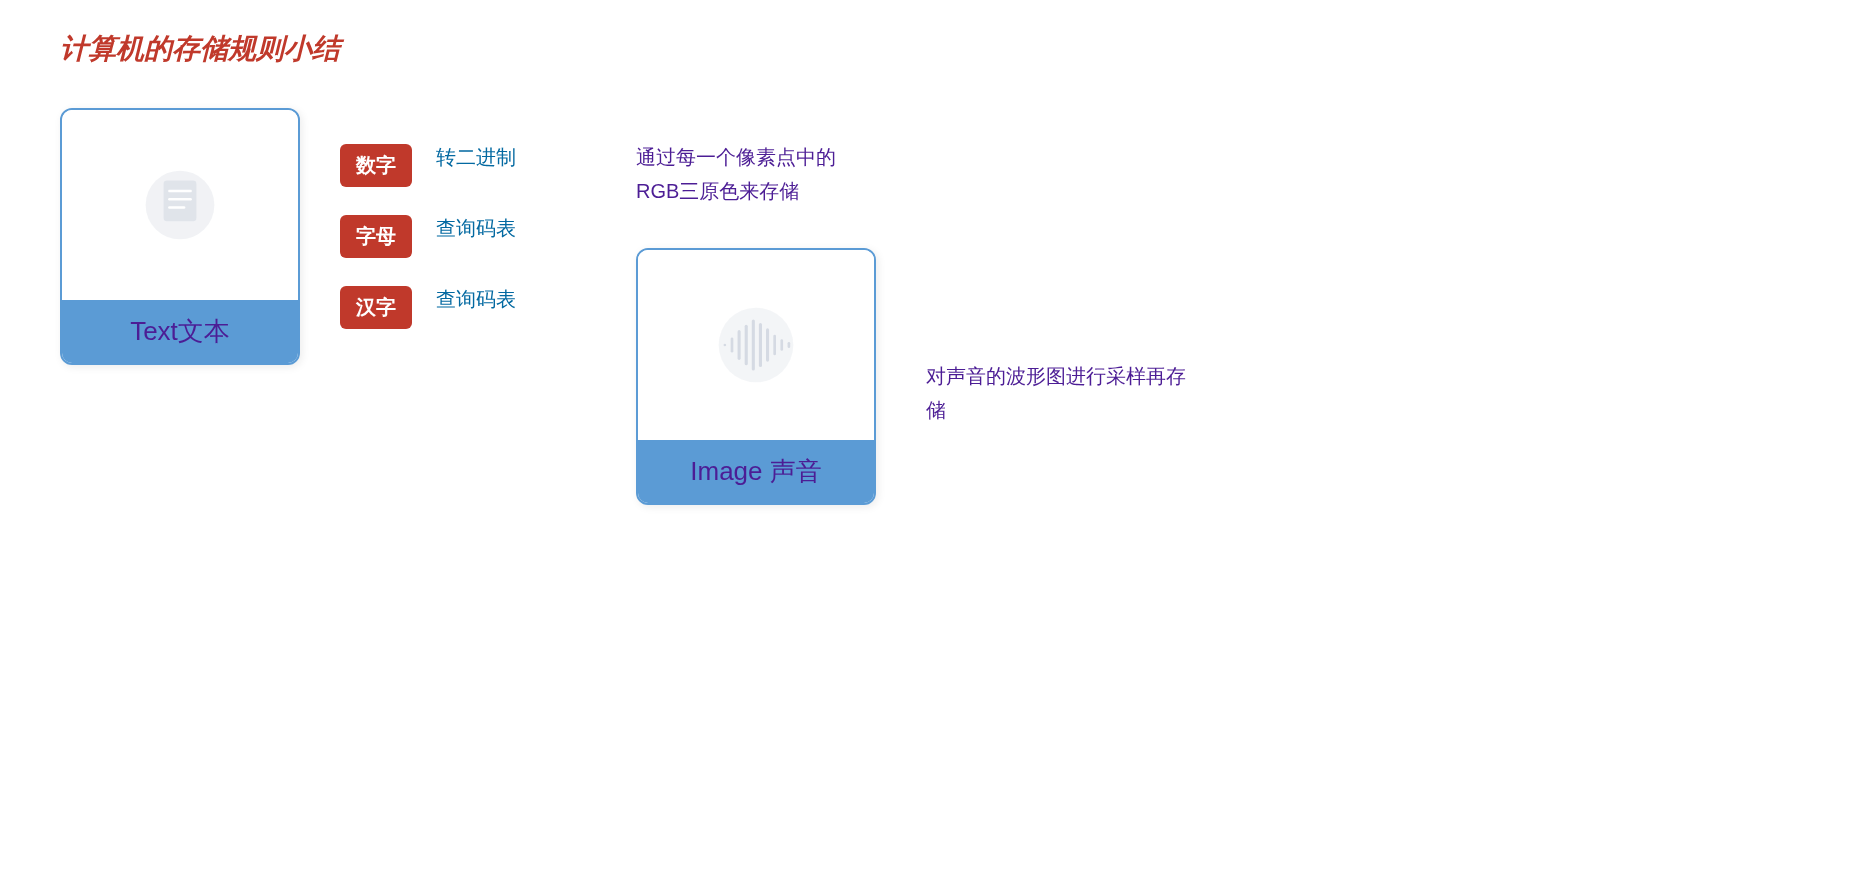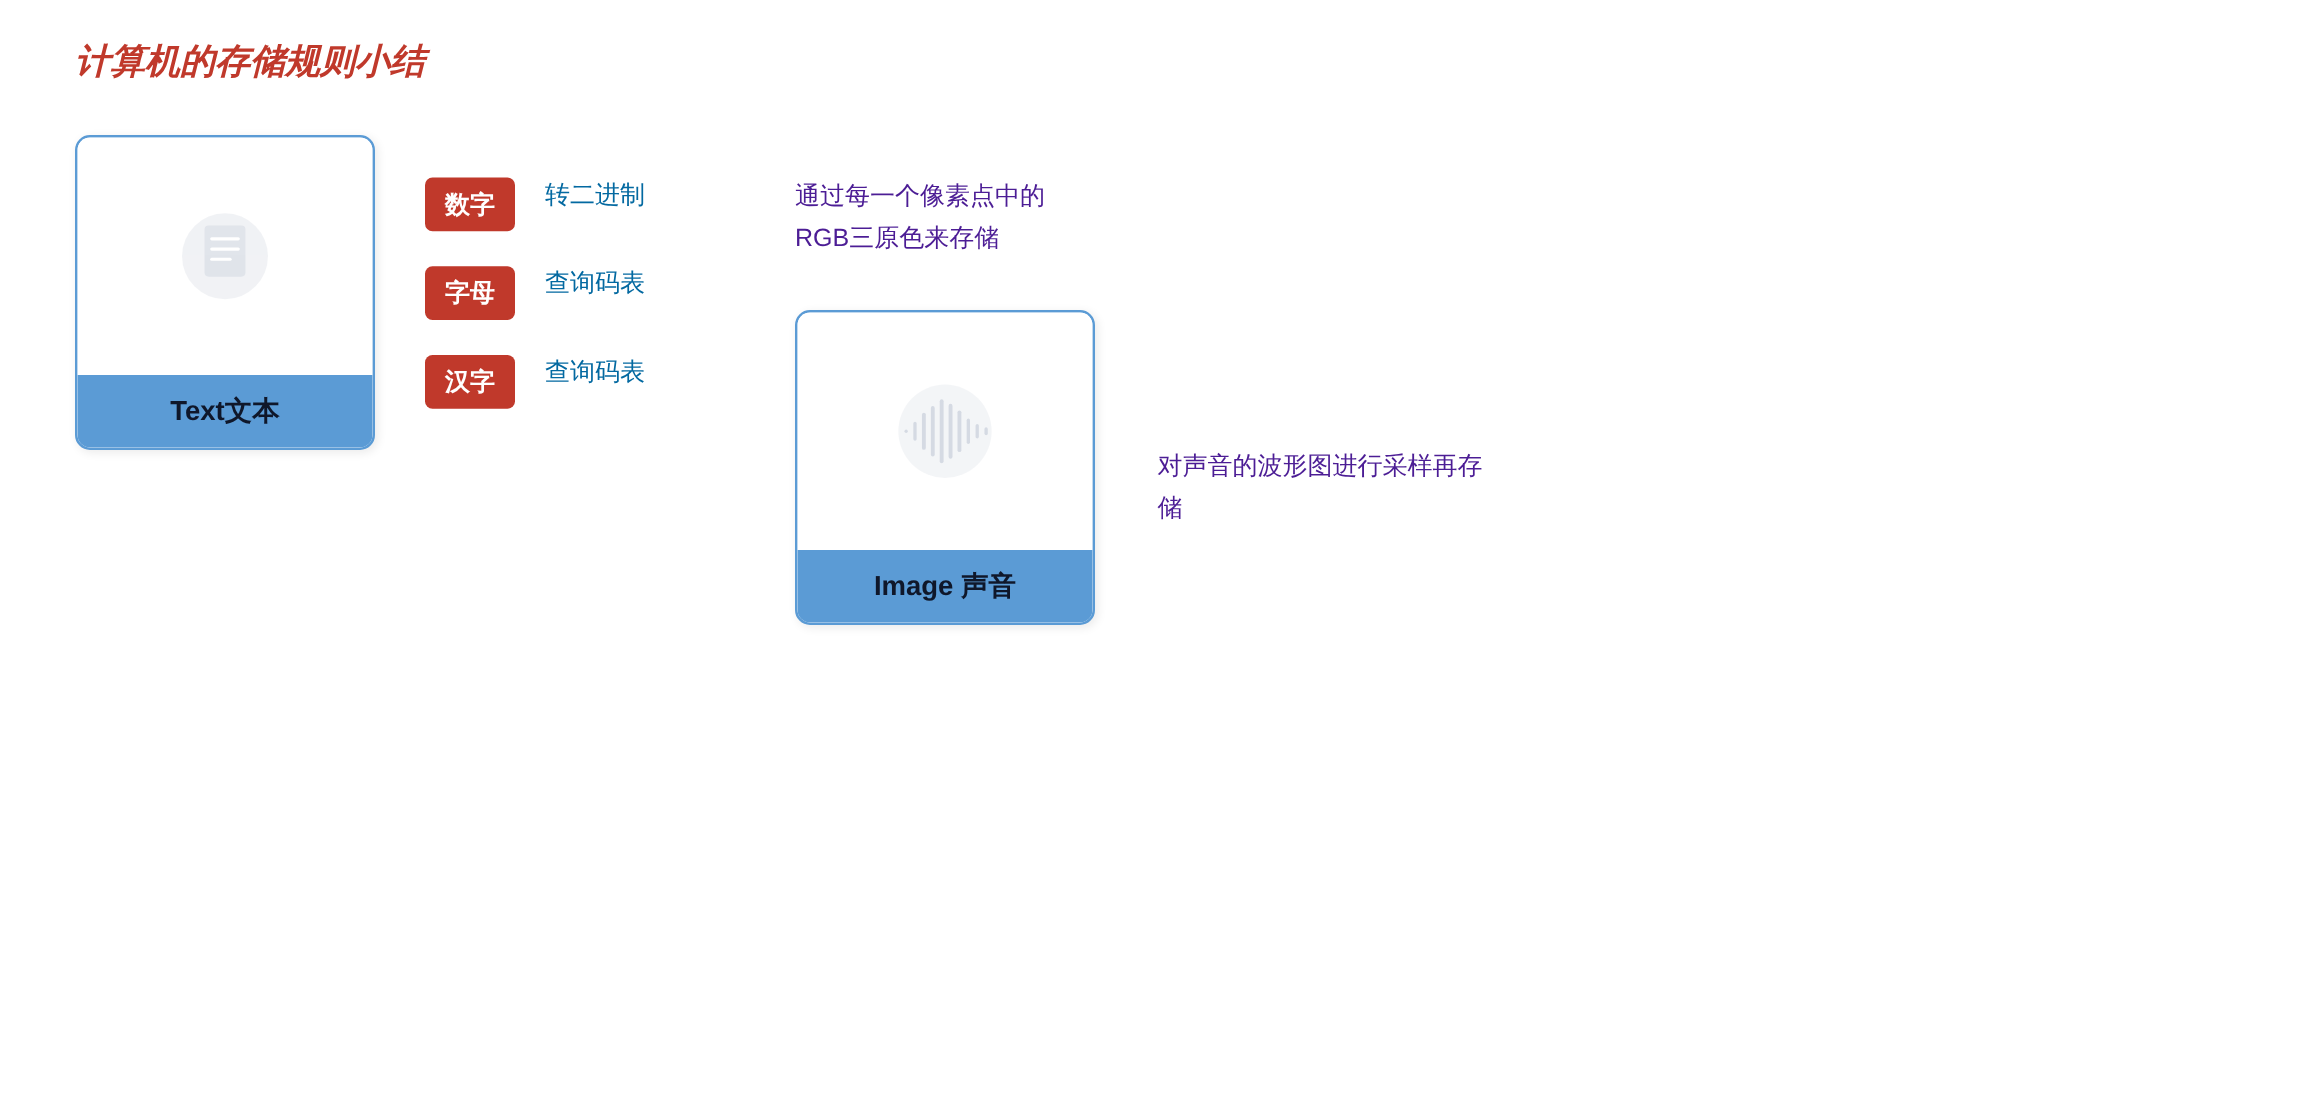--- a/index.html
+++ b/index.html
@@ -50,25 +50,25 @@
     }
     .card-body {
       background: #fff;
       display: flex;
       align-items: center;
       justify-content: center;
       height: 190px;
     }
     .card-footer {
       background: #5b9bd5;
-      color: #0f172a;
+      color: #4c1d95;
       text-align: center;
       padding: 14px 10px;
-      font-size: 22px;
-      font-weight: 700;
+      font-size: 26px;
+      font-weight: 400;
     }
     
     .doc-icon {
       width: 90px;
       height: 90px;
       opacity: 0.35;
     }
     
     .img-icon {
       width: 100px;

